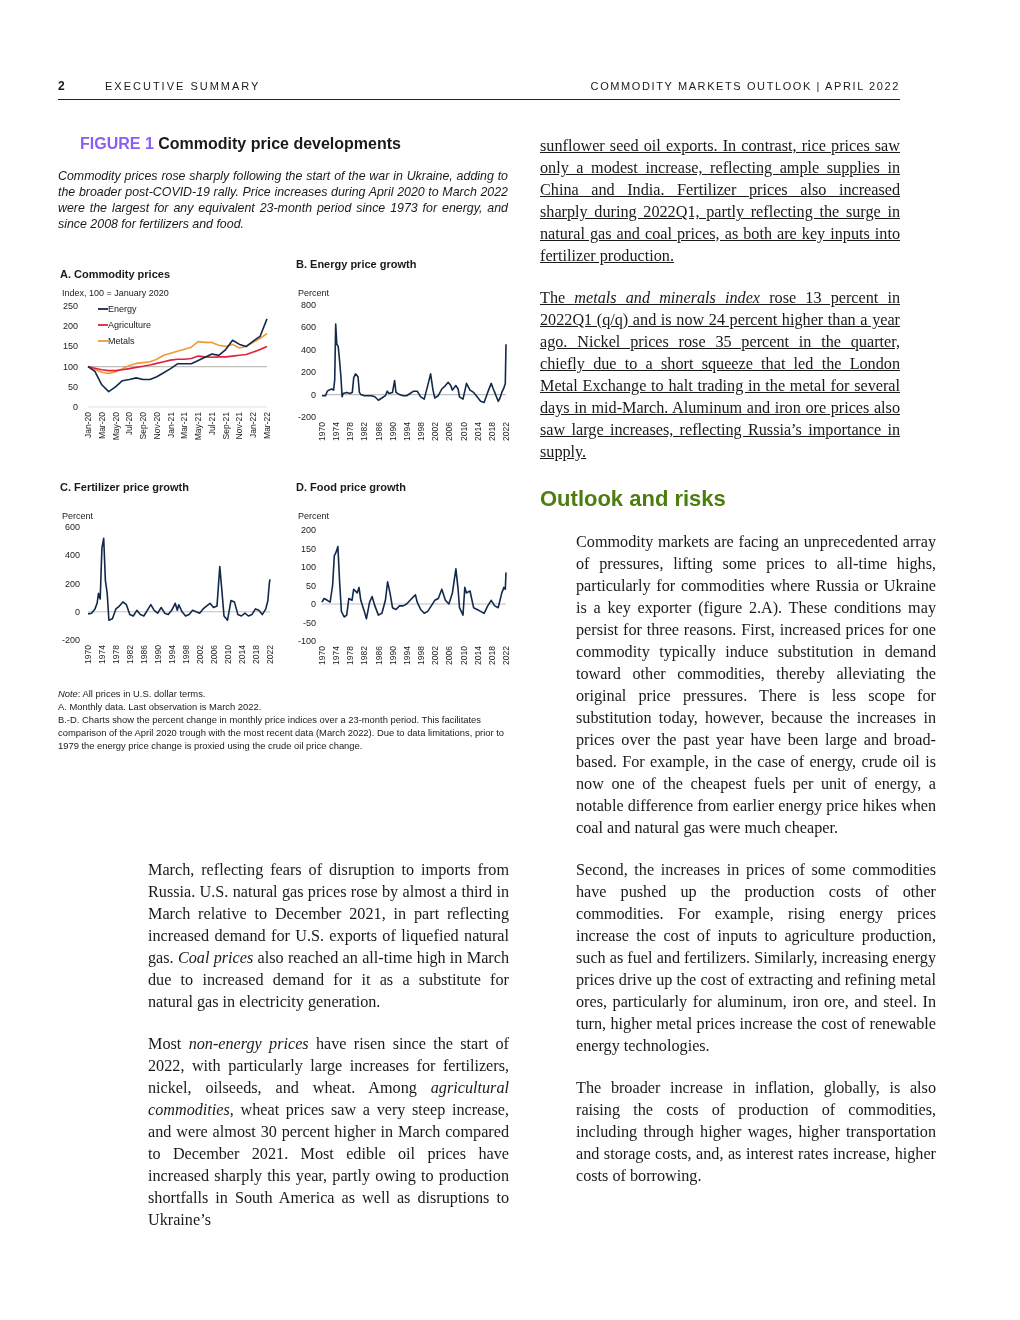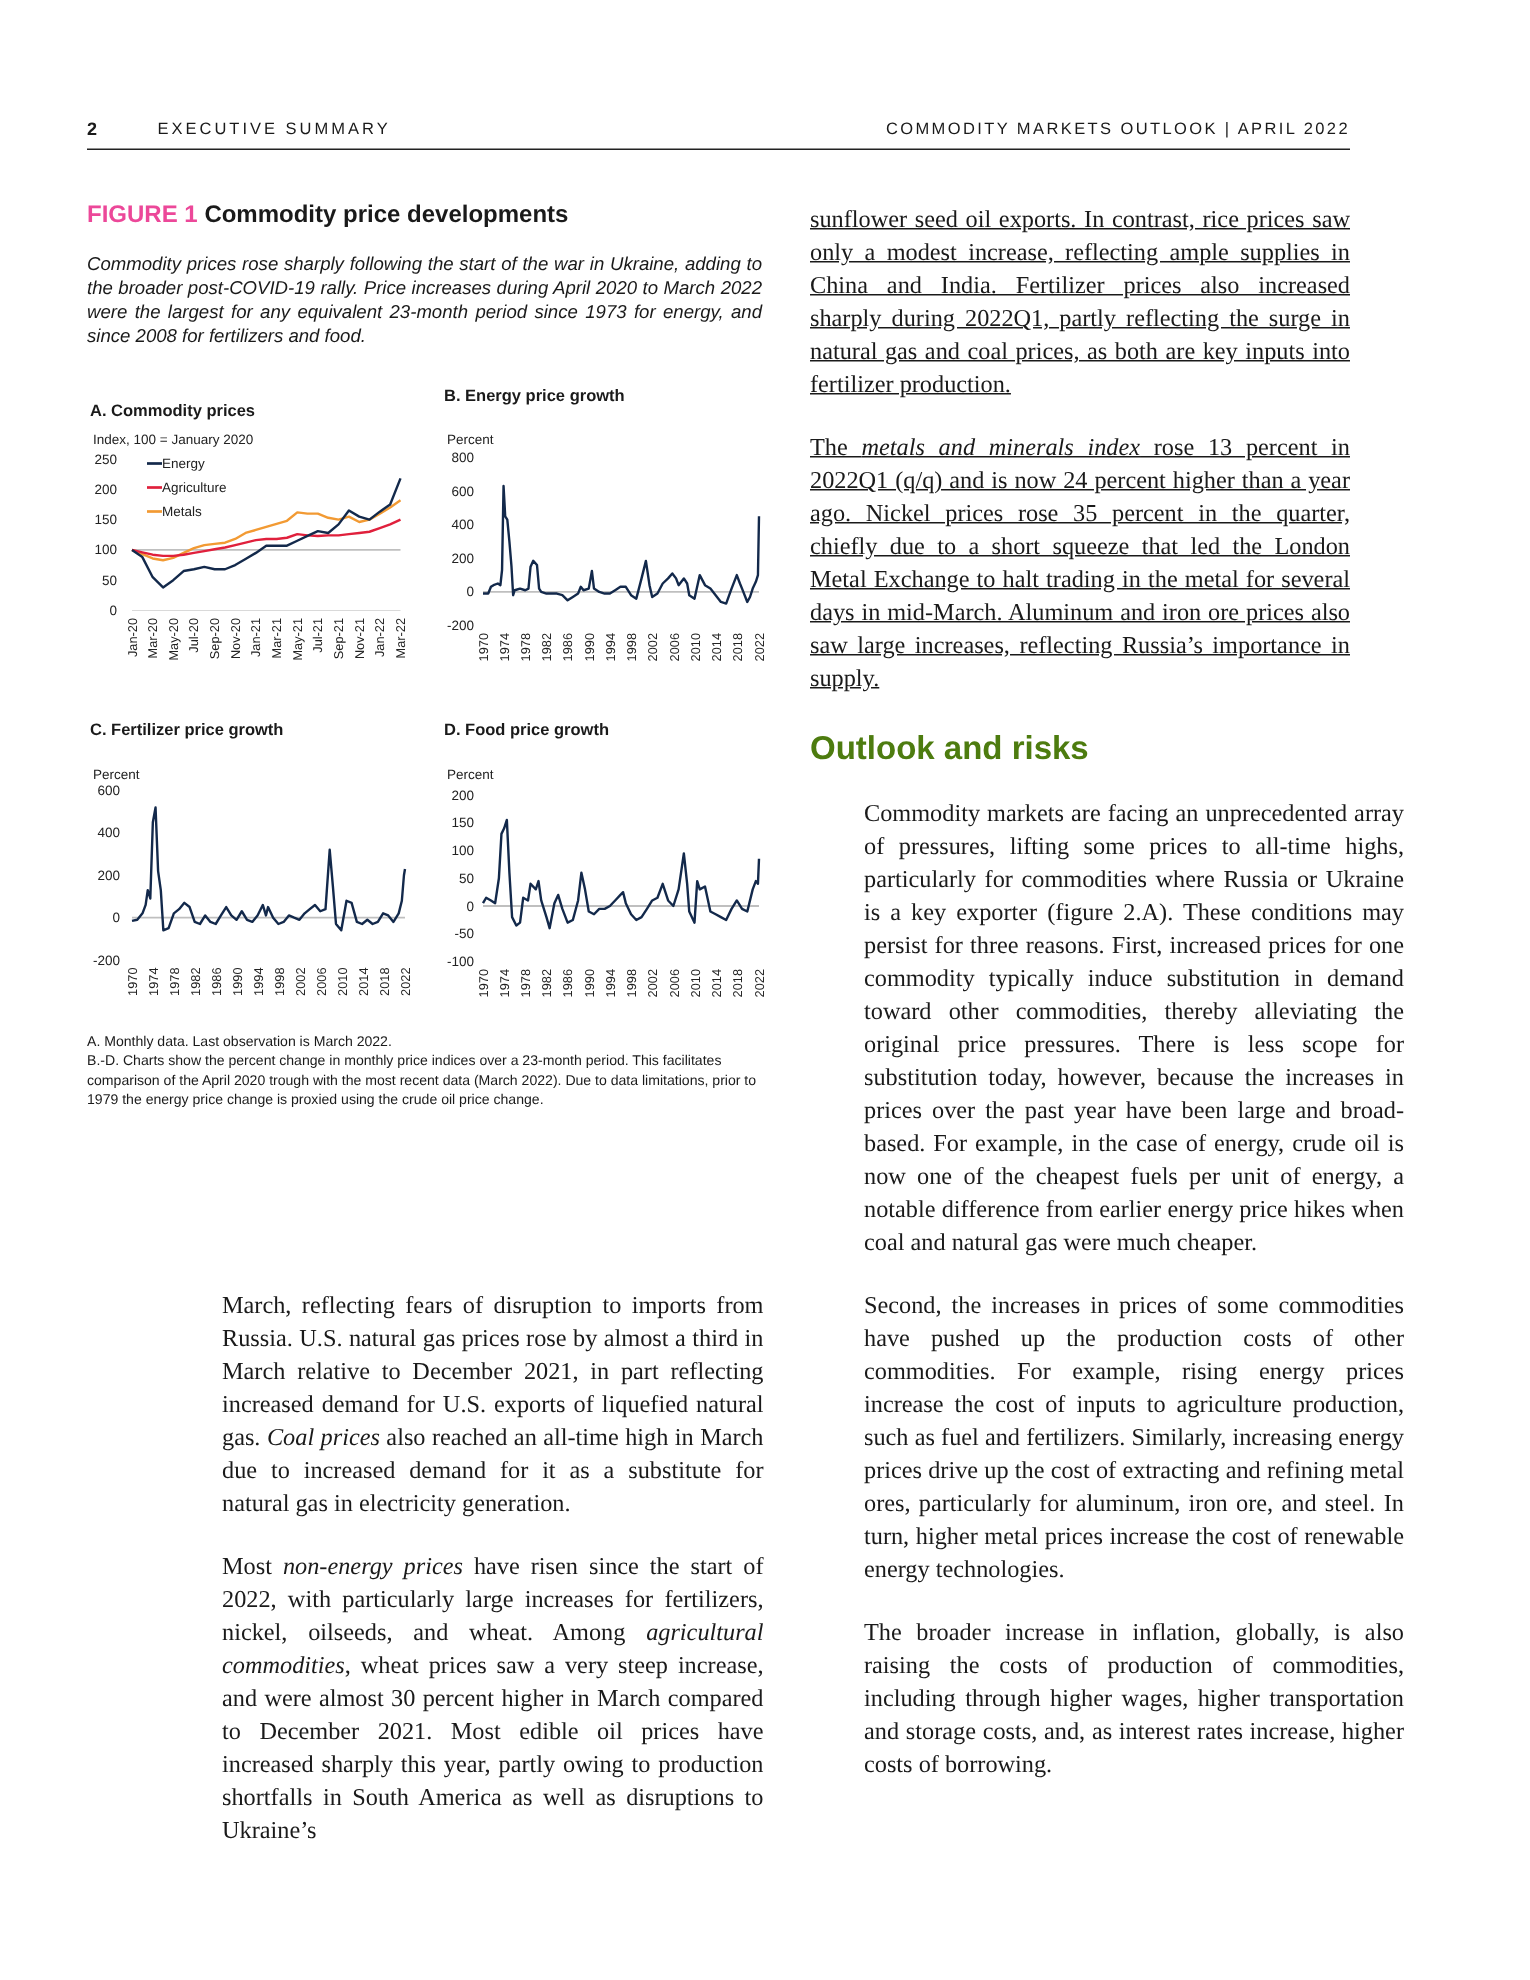--- a/index.html
+++ b/index.html
@@ -4,21 +4,21 @@
 <style>
   html, body { margin:0; padding:0; background:#fff; }
   body { width:1020px; height:1320px; position:relative; overflow:hidden; color:#1a1a1a; }
   .sans { font-family: "Liberation Sans", sans-serif; }
   .serif { font-family: "Liberation Serif", serif; }
   #hdr { position:absolute; left:58px; top:79px; width:842px; height:20px; border-bottom:1.2px solid #222; }
   #hdr .pnum { position:absolute; left:0; top:0; font-size:12px; font-weight:bold; }
   #hdr .sect { position:absolute; left:47px; top:1px; font-size:11px; letter-spacing:2px; }
   #hdr .pub { position:absolute; right:0; top:1px; font-size:11px; letter-spacing:1.6px; }
   #fig-title { position:absolute; left:58px; top:135px; font-size:16px; font-weight:bold; }
-  #fig-title .lab { color:#ec4899; }
+  #fig-title .lab { color:#8b5cf6;margin-left:22px; }
   #fig-cap { position:absolute; left:58px; top:168px; width:450px; font-size:12.4px; font-style:italic; line-height:16px; text-align:justify; }
   .panel-title { position:absolute; font-size:11px; font-weight:bold; }
   svg.chart { position:absolute; overflow:visible; }
   svg text { font-family:"Liberation Sans", sans-serif; fill:#222; }
   #notes { position:absolute; left:58px; top:687px; width:455px; font-size:9.4px; line-height:13px; }
   #notes p { margin:0; }
   .col { position:absolute; font-size:16.2px; line-height:22px; text-align:justify; }
   .col p { margin:0 0 20px 0; }
   #col-left { left:148px; top:836px; width:361px;margin-top:23px; }
   #col-right-a { left:540px; top:135px; width:360px;text-decoration:underline; }
@@ -151,20 +151,21 @@
       <text x="0" y="0" font-size="8.5" text-anchor="end" transform="translate(452.38461538461536,646) rotate(-90)">2006</text>
       <text x="0" y="0" font-size="8.5" text-anchor="end" transform="translate(466.53846153846155,646) rotate(-90)">2010</text>
       <text x="0" y="0" font-size="8.5" text-anchor="end" transform="translate(480.6923076923077,646) rotate(-90)">2014</text>
       <text x="0" y="0" font-size="8.5" text-anchor="end" transform="translate(494.8461538461538,646) rotate(-90)">2018</text>
       <text x="0" y="0" font-size="8.5" text-anchor="end" transform="translate(509,646) rotate(-90)">2022</text>
       <path d="M322.0 602.1 L324.1 598.5 L327.3 600.3 L330.1 602.1 L332.6 585.5 L334.3 555.9 L336.1 552.2 L337.9 546.6 L339.6 581.8 L341.4 611.4 L344.2 617.0 L346.7 615.1 L348.8 598.5 L352.0 600.3 L353.7 589.2 L357.2 592.9 L359.0 587.4 L360.8 600.3 L364.3 611.4 L366.4 618.8 L369.6 602.1 L372.1 596.6 L374.9 605.9 L378.4 615.1 L381.9 613.3 L385.4 600.3 L387.6 581.8 L390.0 592.9 L392.5 607.7 L396.0 609.5 L399.5 605.9 L403.1 605.9 L406.6 604.0 L410.1 600.3 L413.6 596.6 L415.4 594.8 L417.2 602.1 L420.7 609.5 L424.2 613.3 L427.7 611.4 L431.3 605.9 L434.8 600.3 L438.3 598.5 L441.8 589.2 L445.4 600.3 L448.9 604.0 L452.4 592.9 L455.9 568.9 L458.1 589.2 L459.5 607.7 L463.0 615.1 L464.8 587.4 L466.5 592.9 L470.0 591.0 L473.6 607.7 L477.1 609.5 L480.6 611.4 L484.1 613.3 L487.7 605.9 L491.2 600.3 L494.7 605.9 L498.2 607.7 L501.8 592.9 L503.9 587.4 L505.3 589.2 L506.0 572.5" fill="none" stroke="#13294b" stroke-width="1.6" stroke-linejoin="round"></path>
     </g>
   </svg>
 
 <div id="notes" class="sans">
+  <p><i>Note</i><span>: All prices in U.S. dollar terms.</span></p>
   <p>A. Monthly data. Last observation is March 2022.</p>
   <p>B.-D. Charts show the percent change in monthly price indices over a 23-month period. This facilitates comparison of the April 2020 trough with the most recent data (March 2022). Due to data limitations, prior to 1979 the energy price change is proxied using the crude oil price change.</p>
 </div>
 
 <div id="col-left" class="col serif">
     <p><span>March, reflecting fears of disruption to imports from Russia. U.S. natural gas prices rose by almost a third in March relative to December 2021, in part reflecting increased demand for U.S. exports of liquefied natural gas. </span><i>Coal prices</i><span> also reached an all-time high in March due to increased demand for it as a substitute for natural gas in electricity generation.</span></p>
     <p><span>Most </span><i>non-energy prices</i><span> have risen since the start of 2022, with particularly large increases for fertilizers, nickel, oilseeds, and wheat. Among </span><i>agricultural commodities</i><span>, wheat prices saw a very steep increase, and were almost 30 percent higher in March compared to December 2021. Most edible oil prices have increased sharply this year, partly owing to production shortfalls in South America as well as disruptions to Ukraine’s</span></p>
   </div>
 <div id="col-right-a" class="col serif">
     <p><span>sunflower seed oil exports. In contrast, rice prices saw only a modest increase, reflecting ample supplies in China and India. Fertilizer prices also increased sharply during 2022Q1, partly reflecting the surge in natural gas and coal prices, as both are key inputs into fertilizer production.</span></p>

